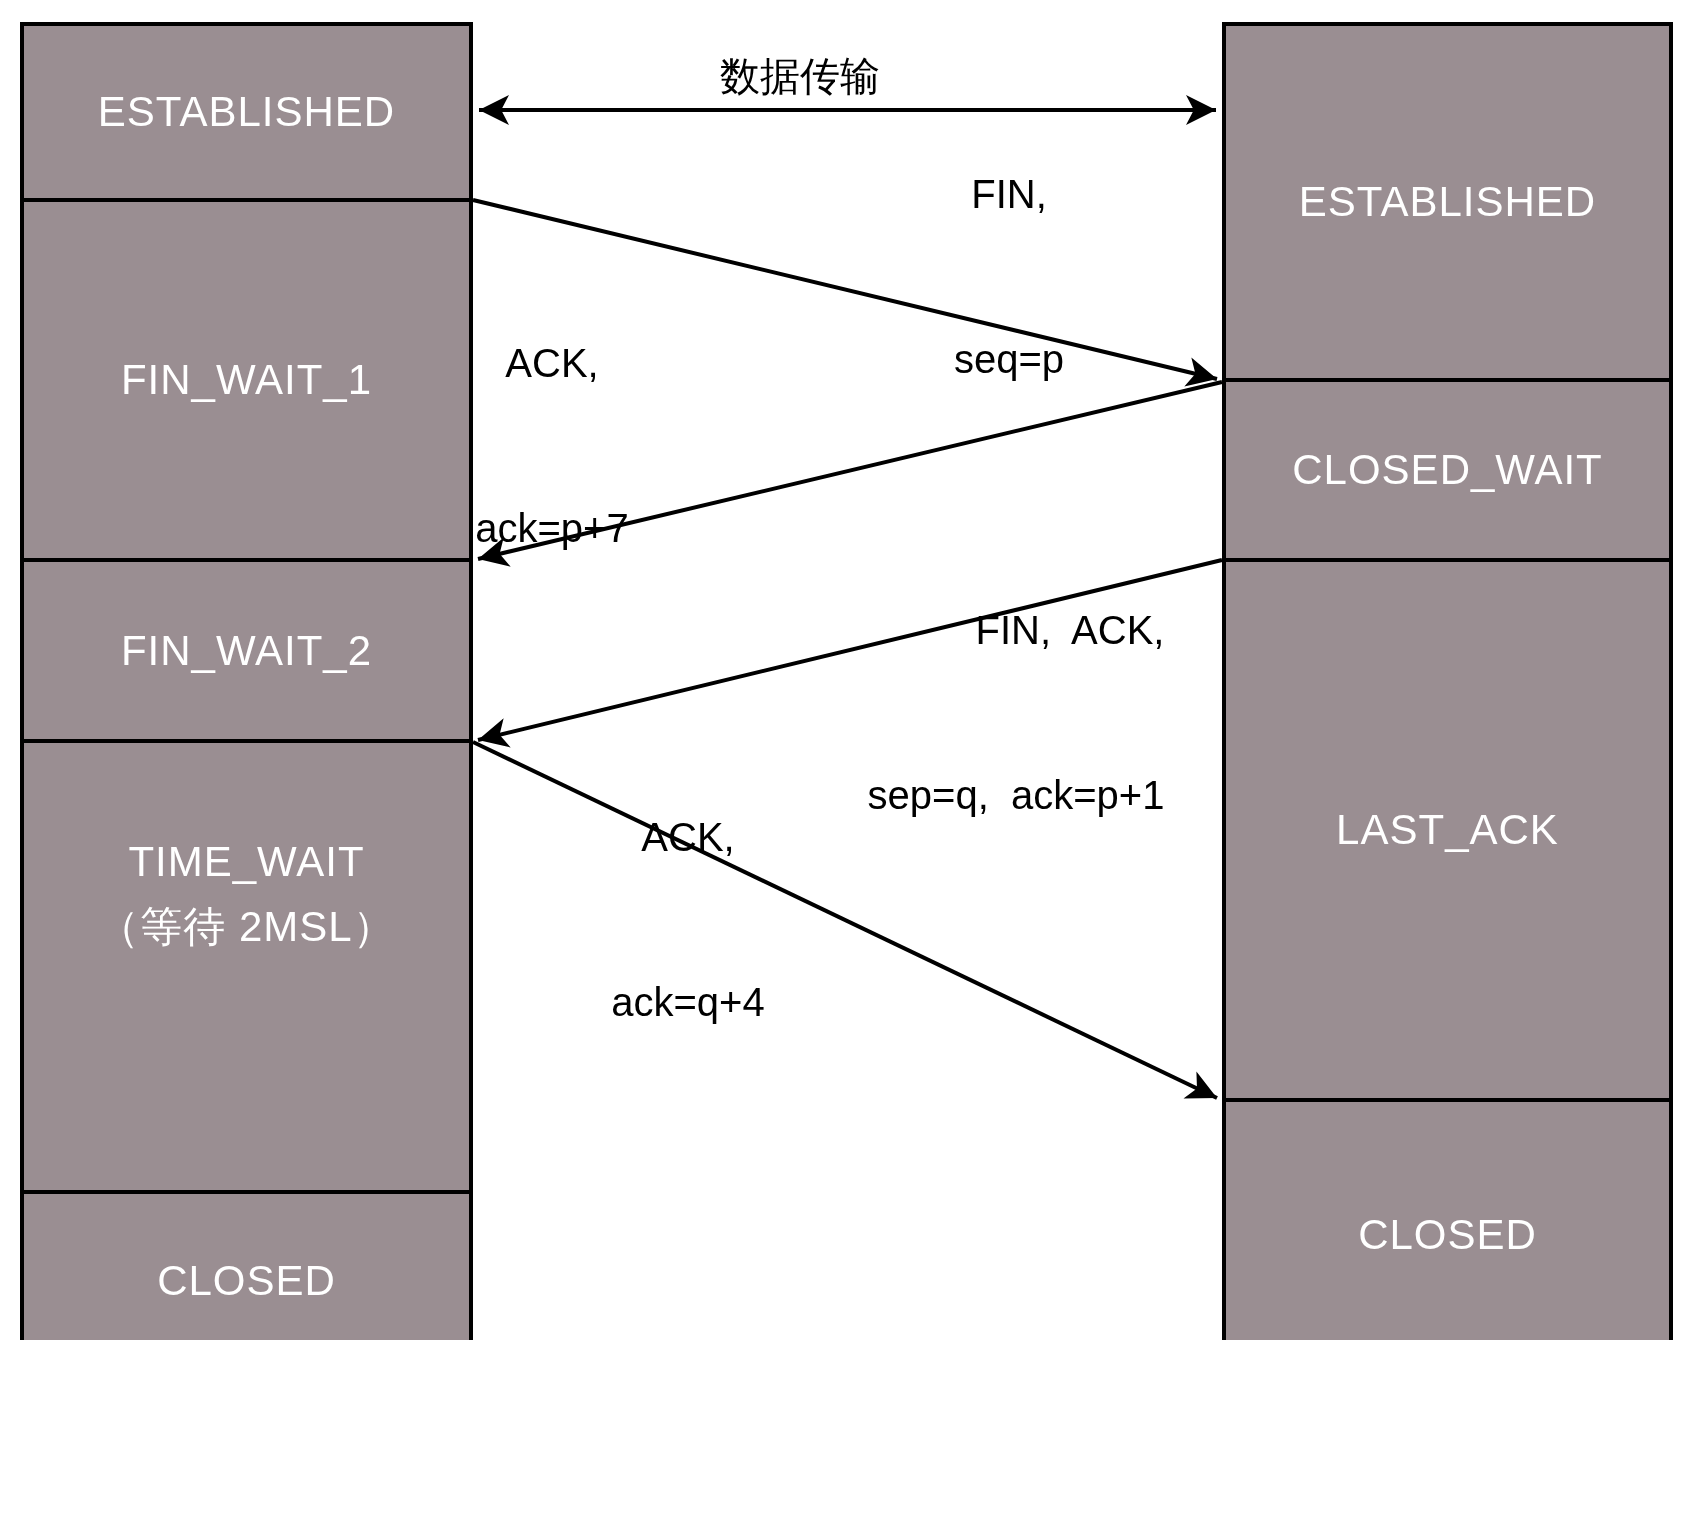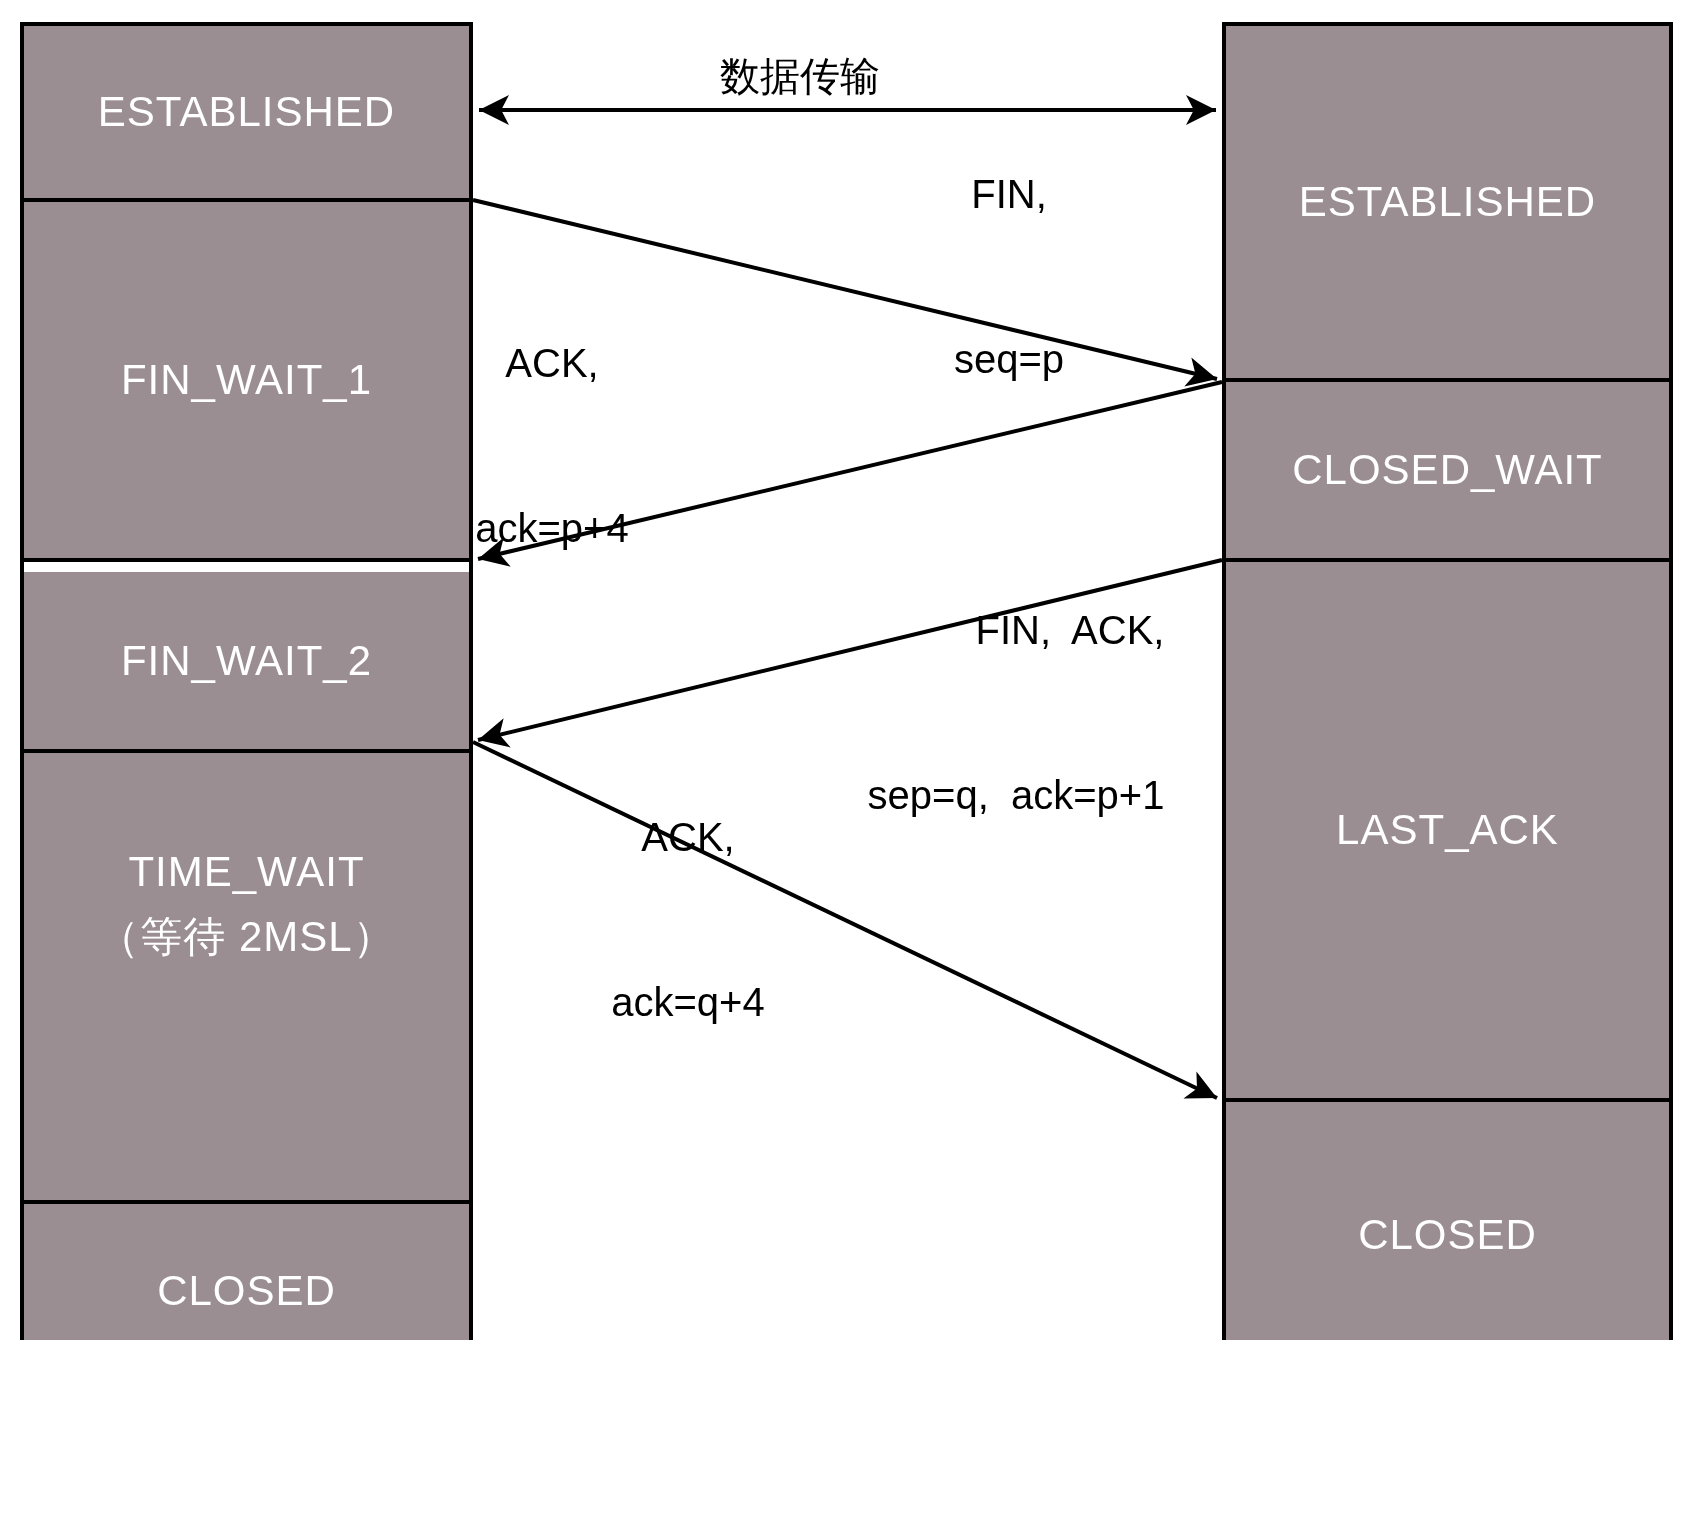--- a/index.html
+++ b/index.html
@@ -11,21 +11,21 @@
   .col { position:absolute; top:22px; height:1350px; border:4px solid #000; box-sizing:border-box; }
   .col-left  { left:20px;  width:453px; }
   .col-right { left:1222px; width:451px; }
   .state {
     box-sizing:border-box; background:#9a8e92; border-bottom:4px solid #000;
     display:flex; flex-direction:column; align-items:center; justify-content:center;
     color:#ffffff; font-size:42px; letter-spacing:1px; text-align:center;
   }
   .state:last-child { border-bottom:none; }
   
-  .ls-0 { height:176px; } .ls-1 { height:360px; } .ls-2 { height:181px;margin-top:10px; }
+  .ls-0 { height:176px; } .ls-1 { height:360px; } .ls-2 { height:181px; }
   .ls-3 { height:451px; padding-bottom:140px; } .ls-4 { height:174px; }
   
   .rs-0 { height:356px; } .rs-1 { height:180px; } .rs-2 { height:540px; } .rs-3 { height:266px; }
   .state .sub { margin-top:13px; }
 
   
   svg.arrows { position:absolute; left:0; top:0; }
   svg.arrows line { stroke:#000000; stroke-width:4; fill:none; }
 
   
@@ -100,21 +100,21 @@
 
   <div class="msg-label lbl-0">
     <div>数据传输</div>
   </div>
   <div class="msg-label lbl-1">
     <div>FIN,</div>
     <div>seq=p</div>
   </div>
   <div class="msg-label lbl-2">
     <div>ACK,</div>
-    <div>ack=p+4</div>
+    <div>ack=p+7</div>
   </div>
   <div class="msg-label lbl-3">
     <div>FIN,  ACK,</div>
     <div>sep=q,  ack=p+1</div>
   </div>
   <div class="msg-label lbl-4">
     <div>ACK,</div>
     <div>ack=q+4</div>
   </div>
 

